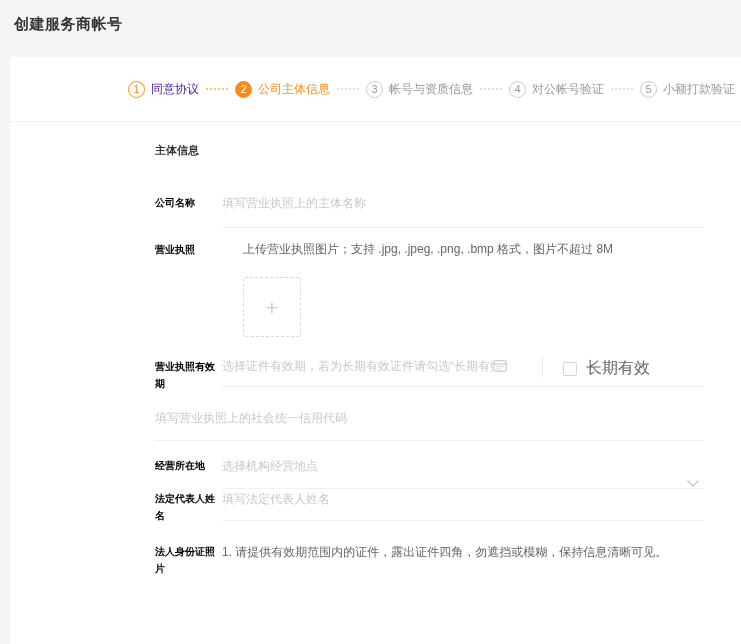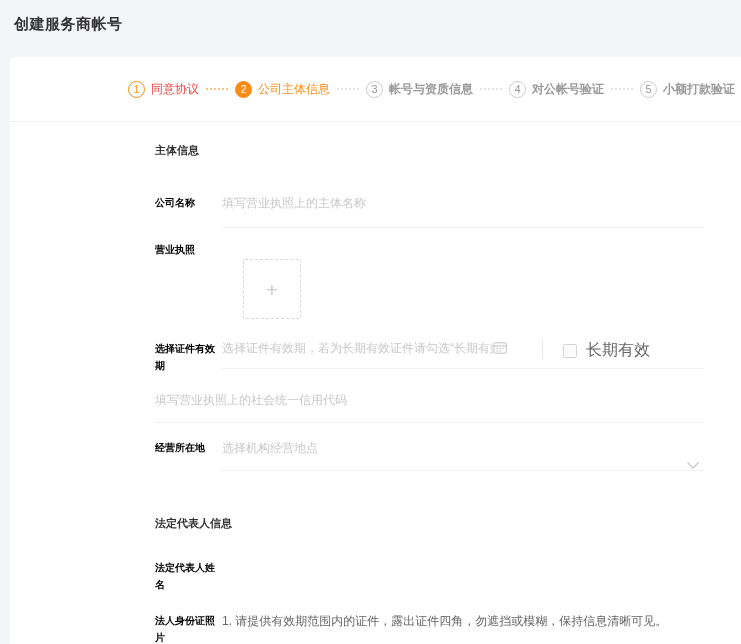--- a/index.html
+++ b/index.html
@@ -33,25 +33,25 @@
     border-bottom:1px solid #f0f0f0;
   }
   .step { display:flex; align-items:center; flex:none; }
   .step-circle {
     width:17px; height:17px; border-radius:50%;
     display:flex; align-items:center; justify-content:center;
     font-size:11px; line-height:1; flex:none;
   }
   .step-label { margin-left:6px; font-size:12px; white-space:nowrap; }
   .step.done .step-circle   { border:1px solid #fa8c16; color:#fa8c16; background:#fff; }
-  .step.done .step-label    { color:#ef4444; }
+  .step.done .step-label    { color:#4c1d95; }
   .step.active .step-circle { background:#fa8c16; color:#fff; border:1px solid #fa8c16; }
   .step.active .step-label  { color:#fa8c16; }
   .step.pending .step-circle{ border:1px solid #ccc; color:#999; background:#fff; }
-  .step.pending .step-label { color:#999;font-weight:bold; }
+  .step.pending .step-label { color:#999; }
   .connector {
     flex:1 1 auto; height:0; margin:0 7px;
     border-top:2px dotted #e2e2e2;
   }
   .connector.orange { border-top-color:#f9c382; }
 
   
   .form { padding:21px 37px 0 145px; }
   .section-title { font-size:11px; font-weight:700; color:#333; height:20px; }
   .section-title.first { margin-bottom:30px; }
@@ -159,28 +159,29 @@
       <div class="row row-company">
         <div class="field-label">公司名称</div>
         <div class="control underline h35">
           <input class="text-input" type="text" placeholder="填写营业执照上的主体名称" style="">
         </div>
       </div>
 
       <div class="row row-license">
         <div class="field-label">营业执照</div>
         <div class="control">
+          <div class="hint">上传营业执照图片；支持 .jpg, .jpeg, .png, .bmp 格式，图片不超过 8M</div>
           <div class="upload-box">
             <span class="plus-glyph">+</span>
           </div>
         </div>
       </div>
 
       <div class="row row-validity">
-        <div class="field-label">选择证件有效期</div>
+        <div class="field-label">营业执照有效期</div>
         <div class="control underline h30 validity-control">
           <div class="date-part">
             <input class="text-input" type="text" placeholder="选择证件有效期，若为长期有效证件请勾选“长期有效" style="">
             <svg class="calendar-icon" width="15" height="15" viewBox="0 0 15 15">
               <rect x="1" y="2.5" width="13" height="11" rx="1.5" fill="none" stroke="#bdbdbd" stroke-width="1"></rect>
               <line x1="1" y1="6" x2="14" y2="6" stroke="#bdbdbd" stroke-width="1"></line>
               <circle cx="4.4" cy="8.6" r="0.8" fill="#bdbdbd"></circle>
               <circle cx="7.5" cy="8.6" r="0.8" fill="#bdbdbd"></circle>
               <circle cx="10.6" cy="8.6" r="0.8" fill="#bdbdbd"></circle>
               <circle cx="4.4" cy="11.2" r="0.8" fill="#bdbdbd"></circle>
@@ -204,24 +205,26 @@
       <div class="row">
         <div class="field-label">经营所在地</div>
         <div class="control underline h33 select-control">
           <input class="text-input" type="text" readonly="" placeholder="选择机构经营地点" style="">
           <svg class="chevron-icon" width="14" height="9" viewBox="0 0 14 9">
             <path d="M1.5 1.5 L7 7 L12.5 1.5" fill="none" stroke="#c9c9c9" stroke-width="1.4"></path>
           </svg>
         </div>
       </div>
 
-      <div class="section-title second">法定代表人信息</div>
 
       <div class="row row-repname">
         <div class="field-label">法定代表人姓名</div>
+        <div class="control underline h32">
+          <input class="text-input" type="text" placeholder="填写法定代表人姓名" style="">
+        </div>
       </div>
 
       <div class="row">
         <div class="field-label">法人身份证照片</div>
         <div class="control">
           <div class="hint-line">1. 请提供有效期范围内的证件，露出证件四角，勿遮挡或模糊，保持信息清晰可见。</div>
 
         </div>
       </div>
 

